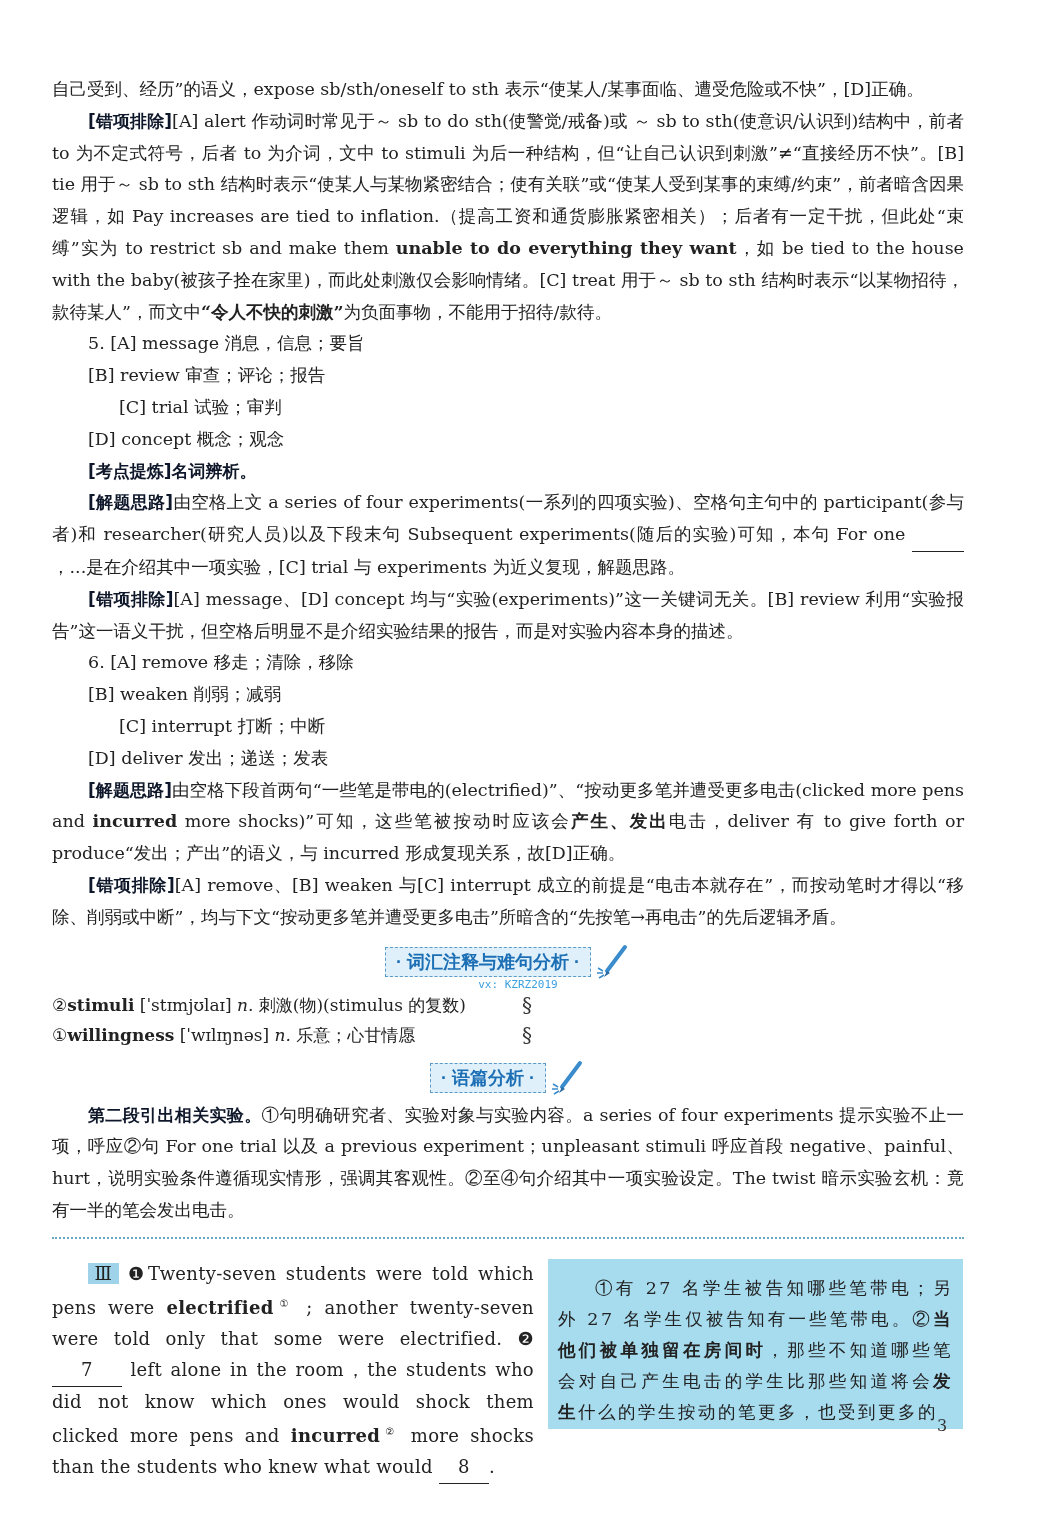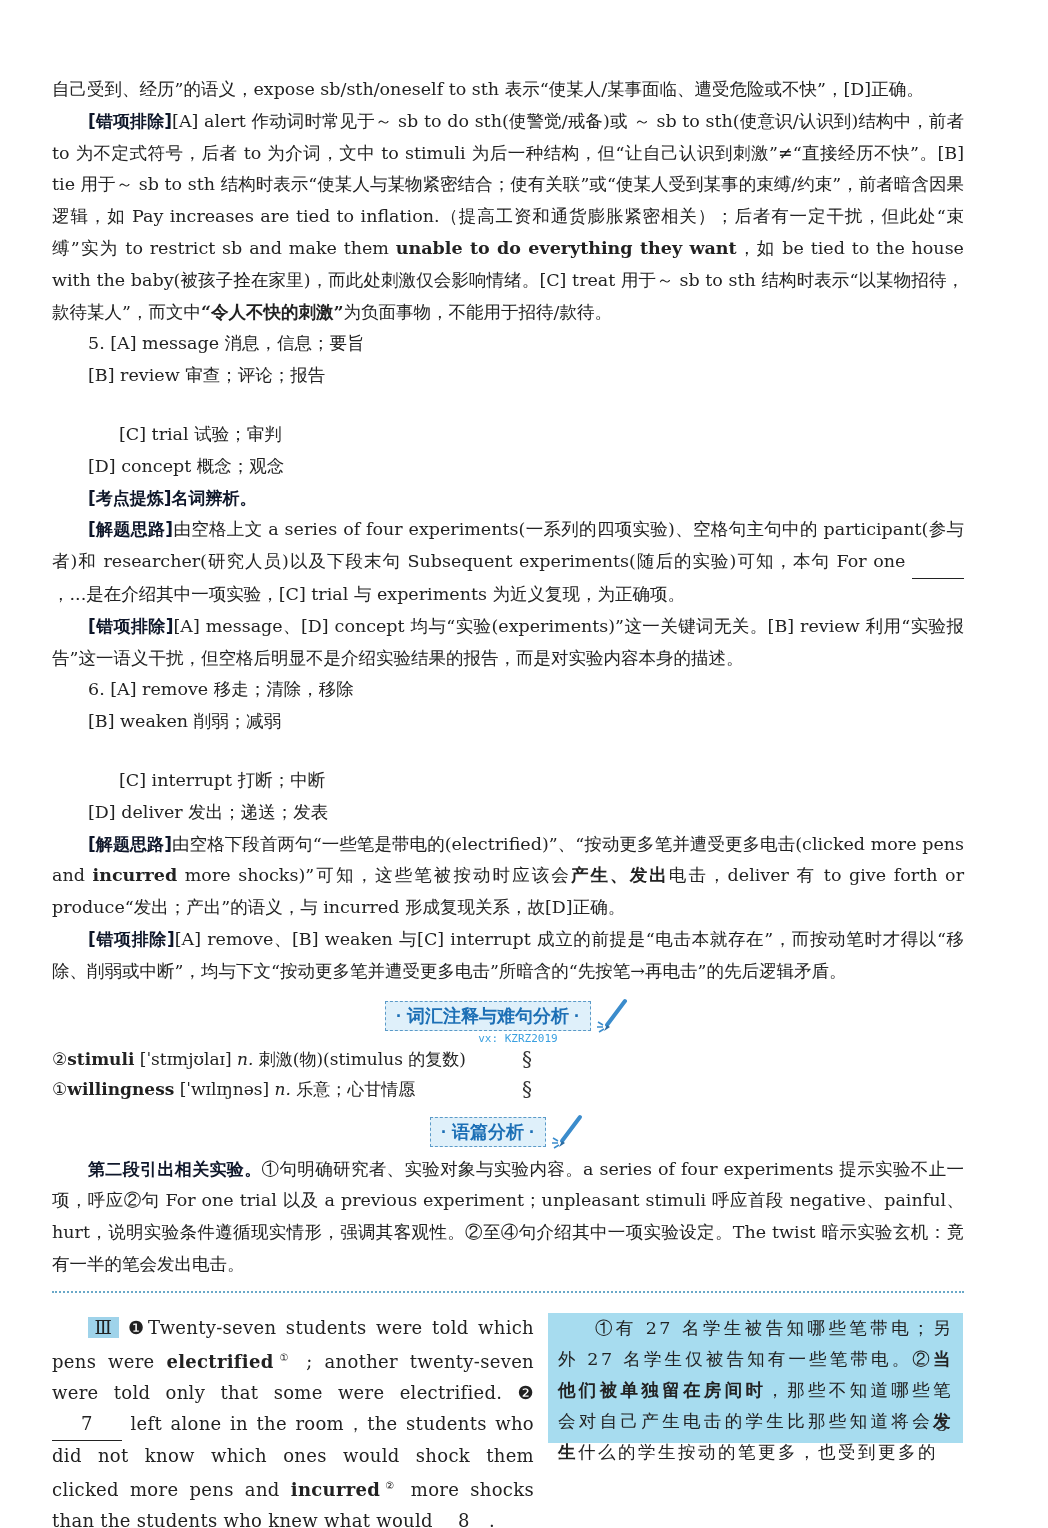--- a/index.html
+++ b/index.html
@@ -6,38 +6,38 @@
   body { width: 1048px; height: 1528px; position: relative; overflow: hidden;
          font-family: "DejaVu Serif", "Liberation Serif", serif; color: #222; }
   .page { position: absolute; left: 52px; top: 74px; width: 912px; }
   .p { font-size: 17.5px; line-height: 31.8px; text-align: justify; margin: 0; }
   .indent { text-indent: 36px; }
   .tag { color: #0f172a; font-family: "DejaVu Sans", "Liberation Sans", sans-serif; font-weight: bold; font-size: 17px; }
   .b { font-weight: bold; }
   .opts { font-size: 17.5px; line-height: 31.8px; }
   .opt-row { display: flex; flex-direction: column; }
   .opt-left { width: 460px; padding-left: 36px; box-sizing: border-box; }
-  .opt-left.sub { padding-left: 67px; margin-top: 27px; }
+  .opt-left.sub { padding-left: 67px; }
   .opt-right { flex: 1; padding-left: 36px; }
   .blank { display: inline-block; border-bottom: 1px solid #222; min-width: 52px; text-align: center; }
   .section-title { display: flex; justify-content: center; align-items: center; margin: 10px 0 4px; }
   .title-box { border: 1.5px dashed #5a9ac8; background: #dff0fa; color: #1c6fb5; padding: 2px 10px;
                font-family: Liberation Sans, sans-serif; font-weight: bold; font-size: 18px; }
   .pen { width: 36px; height: 36px; margin-left: 4px; }
   .watermark { text-align: center; color: #3aa0e0; font-family: "DejaVu Sans Mono", monospace; font-size: 11px; line-height: 10px; margin: -4px 0 0 0; padding-left: 20px; }
   .vocab { font-size: 17px; line-height: 30px; display: flex; }
   .vocab-col { width: 450px; }
   .vocab-sep { width: 50px; text-align: center; font-size: 20px; color: #333; }
   .vocab-col2 { flex: 1; }
   .divider { border-top: 2px dotted #6aa8c8; margin: 10px 0 0 0; }
   .bottom { display: flex; margin-top: 20px; }
   .en-box { width: 482px; font-size: 18px; line-height: 30.7px; text-align: justify; letter-spacing: 0.3px; }
   .roman { background: #9fd3ea; padding: 0 3px; font-family: "DejaVu Serif", serif; }
-  .cn-box { margin-left: 14px; width: 415px; background: #a7dcef; padding: 0 10px 4px 10px; box-sizing: border-box;
-            font-size: 17.5px; line-height: 31px; letter-spacing: 2.5px; height: 130px; text-align: justify; }
+  .cn-box { margin-left: 14px; width: 415px; background: #a7dcef; padding: 14px 10px 4px 10px; box-sizing: border-box;
+            font-size: 17.5px; line-height: 31px; letter-spacing: 2.5px; height: 170px; text-align: justify; }
   .page-num { position: absolute; left: 937px; top: 1416px; font-size: 16px; color: #333; }
   .circ { font-family: "DejaVu Sans", sans-serif; }
   .sup { font-size: 10px; vertical-align: super; }
 </style>
 </head>
 <body>
 
 <div class="page">
 
   <p class="p"><span>自己受到、经历”的语义，expose sb/sth/oneself to sth 表示“使某人/某事面临、遭受危险或不快”，[D]正确。</span></p>
@@ -50,21 +50,21 @@
       <div class="opt-right">[B] review 审查；评论；报告</div>
     </div>
     <div class="opt-row">
       <div class="opt-left sub">[C] trial 试验；审判</div>
       <div class="opt-right">[D] concept 概念；观念</div>
     </div>
   </div>
 
   <p class="p indent"><span class="tag">[考点提炼]</span><span class="tag">名词辨析。</span></p>
 
-  <p class="p indent"><span class="tag">[解题思路]</span><span>由空格上文 a series of four experiments(一系列的四项实验)、空格句主句中的 participant(参与者)和 researcher(研究人员)以及下段末句 Subsequent experiments(随后的实验)可知，本句 For one </span><span class="blank">&nbsp;</span><span>，...是在介绍其中一项实验，[C] trial 与 experiments 为近义复现，为正确项。</span></p>
+  <p class="p indent"><span class="tag">[解题思路]</span><span>由空格上文 a series of four experiments(一系列的四项实验)、空格句主句中的 participant(参与者)和 researcher(研究人员)以及下段末句 Subsequent experiments(随后的实验)可知，本句 For one </span><span class="blank">&nbsp;</span><span>，...是在介绍其中一项实验，[C] trial 与 experiments 为近义复现，解题思路。</span></p>
 
   <p class="p indent"><span class="tag">[错项排除]</span><span>[A] message、[D] concept 均与“实验(experiments)”这一关键词无关。[B] review 利用“实验报告”这一语义干扰，但空格后明显不是介绍实验结果的报告，而是对实验内容本身的描述。</span></p>
 
   <div class="opts">
     <div class="opt-row">
       <div class="opt-left">6. [A] remove 移走；清除，移除</div>
       <div class="opt-right">[B] weaken 削弱；减弱</div>
     </div>
     <div class="opt-row">
       <div class="opt-left sub">[C] interrupt 打断；中断</div>

